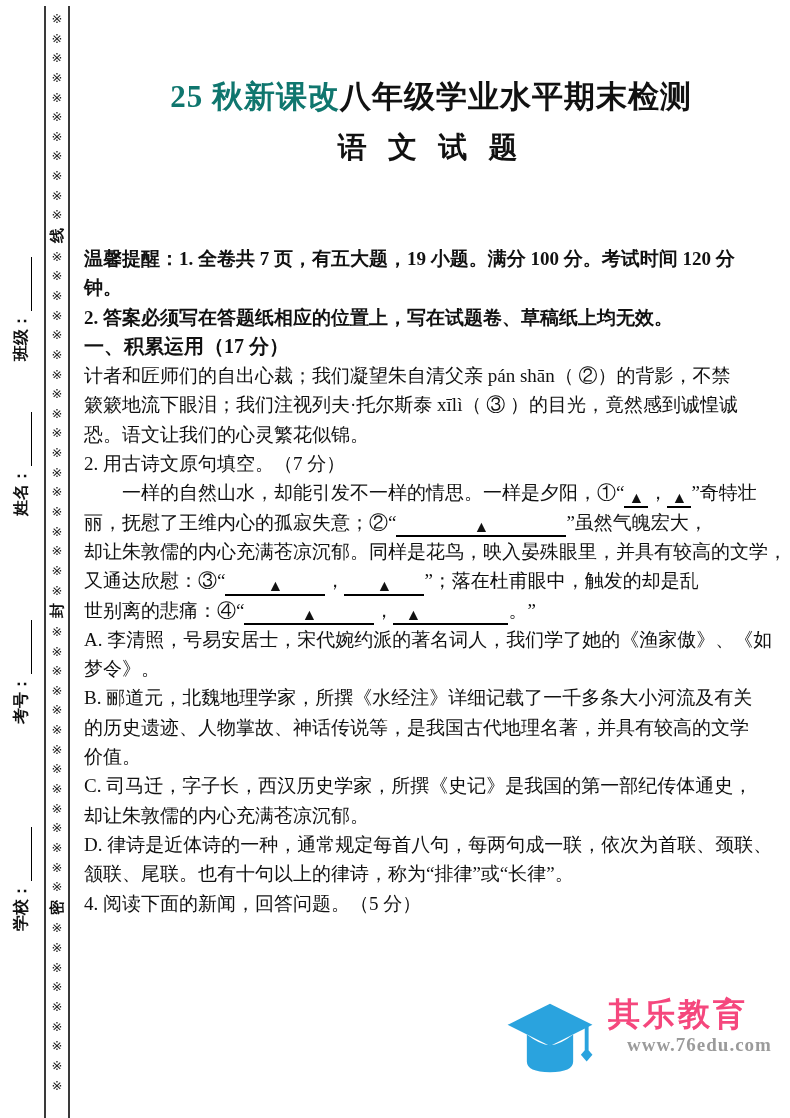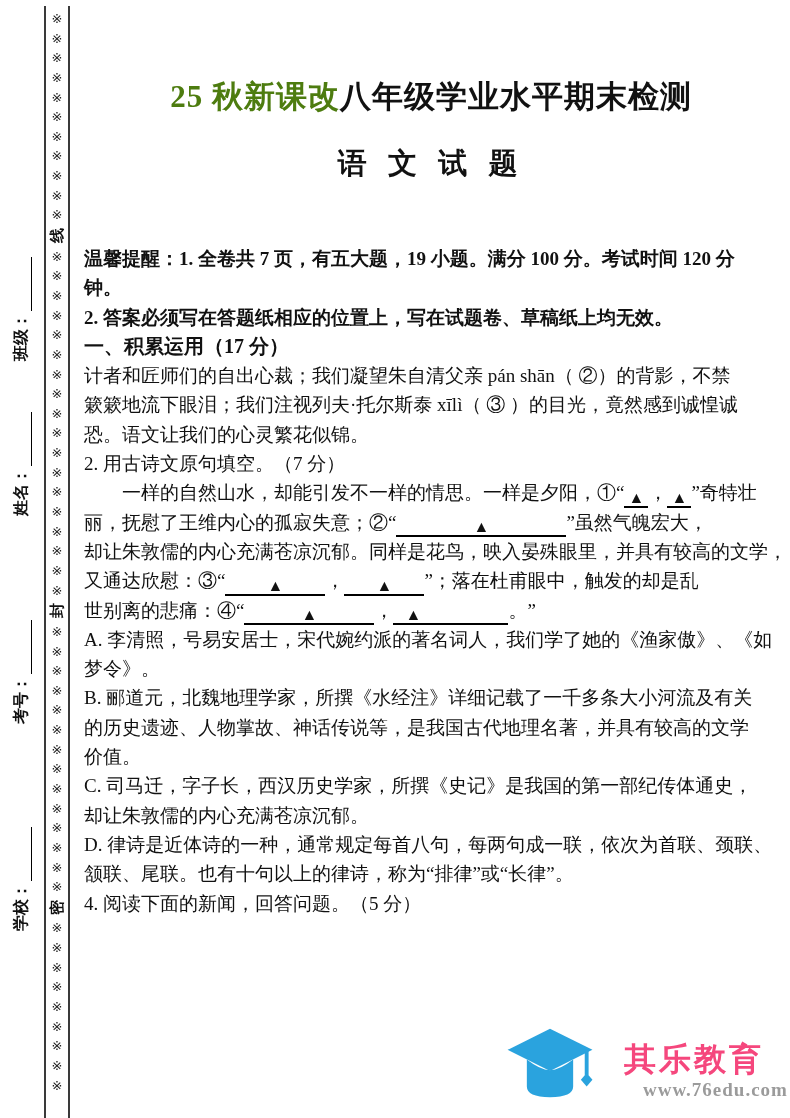--- a/index.html
+++ b/index.html
@@ -19,36 +19,36 @@
   .seal-labels{position:absolute;left:0;top:0;width:45px;height:1118px;}
   .seal-label{position:absolute;left:-35px;width:112px;height:22px;
               transform:rotate(-90deg);display:flex;align-items:flex-end;
               font-size:16px;font-weight:bold;white-space:nowrap;}
   .seal-label .lblank{flex:0 0 54px;height:15px;border-bottom:1.5px solid #000;margin-left:2px;}
 
   
   .content{position:absolute;left:84px;top:0;width:694px;}
   .title{position:absolute;top:76px;width:100%;text-align:center;
          font-size:31px;font-weight:bold;letter-spacing:1px;white-space:nowrap;}
-  .subtitle{position:absolute;top:144px;width:100%;text-align:center;
+  .subtitle{position:absolute;top:128px;width:100%;text-align:center;
             font-size:29px;font-weight:bold;letter-spacing:7px;white-space:nowrap;}
 
   
   .body{position:absolute;top:244px;left:0;width:694px;font-size:19px;}
   .line{height:29.3px;line-height:29.3px;white-space:nowrap;}
   .line.indent{padding-left:38px;}
   .line.notice{font-weight:bold;}
   .line.section{font-weight:bold;font-size:20px;}
   .blank{display:inline-block;text-align:center;border-bottom:2px solid #000;
          height:22px;line-height:24px;vertical-align:bottom;font-size:16px;box-sizing:border-box;}
   .blank.left{text-align:left;padding-left:12px;}
 
   
-  .logo{position:absolute;left:500px;top:1016px;width:285px;height:85px;
-        display:flex;align-items:flex-end;gap:24px;}
+  .logo{position:absolute;left:500px;top:994px;width:285px;height:85px;
+        display:flex;align-items:flex-start;gap:8px;}
   .logo svg{flex:0 0 auto;}
   .logo-name{font-size:32px;font-weight:bold;letter-spacing:3px;line-height:40px;
              font-family:"Liberation Sans","DejaVu Sans",sans-serif;white-space:nowrap;}
   .logo-url{font-size:19px;font-weight:bold;letter-spacing:1px;line-height:22px;
             font-family:Liberation Serif, serif;white-space:nowrap;margin-left:19px;}
 </style>
 </head>
 <body>
 
 <div class="page">
@@ -125,21 +125,21 @@
         <span class="lbl">考号：</span>
         <span class="lblank"></span>
       </div>
       <div class="seal-label" style="top: 864px;">
         <span class="lbl">学校：</span>
         <span class="lblank"></span>
       </div>
     </div>
 
   <div class="content">
-    <div class="title"><span style="color: #4d7c0f;">25 秋新课改</span><span>八年级学业水平期末检测</span></div>
+    <div class="title"><span style="color: #0f766e;">25 秋新课改</span><span>八年级学业水平期末检测</span></div>
     <div class="subtitle">语 文 试 题</div>
     <div class="body">
         <div class="line notice"><span>温馨提醒：1. 全卷共 7 页，有五大题，19 小题。满分 100 分。考试时间 120 分</span></div>
         <div class="line notice"><span>钟。</span></div>
         <div class="line notice"><span>2. 答案必须写在答题纸相应的位置上，写在试题卷、草稿纸上均无效。</span></div>
         <div class="line section"><span>一、积累运用（17 分）</span></div>
         <div class="line"><span>计者和匠师们的自出心裁；我们凝望朱自清父亲 pán shān（ ②）的背影，不禁</span></div>
         <div class="line"><span>簌簌地流下眼泪；我们注视列夫·托尔斯泰 xīlì（ ③ ）的目光，竟然感到诚惶诚</span></div>
         <div class="line"><span>恐。语文让我们的心灵繁花似锦。</span></div>
         <div class="line"><span>2. 用古诗文原句填空。（7 分）</span></div>

